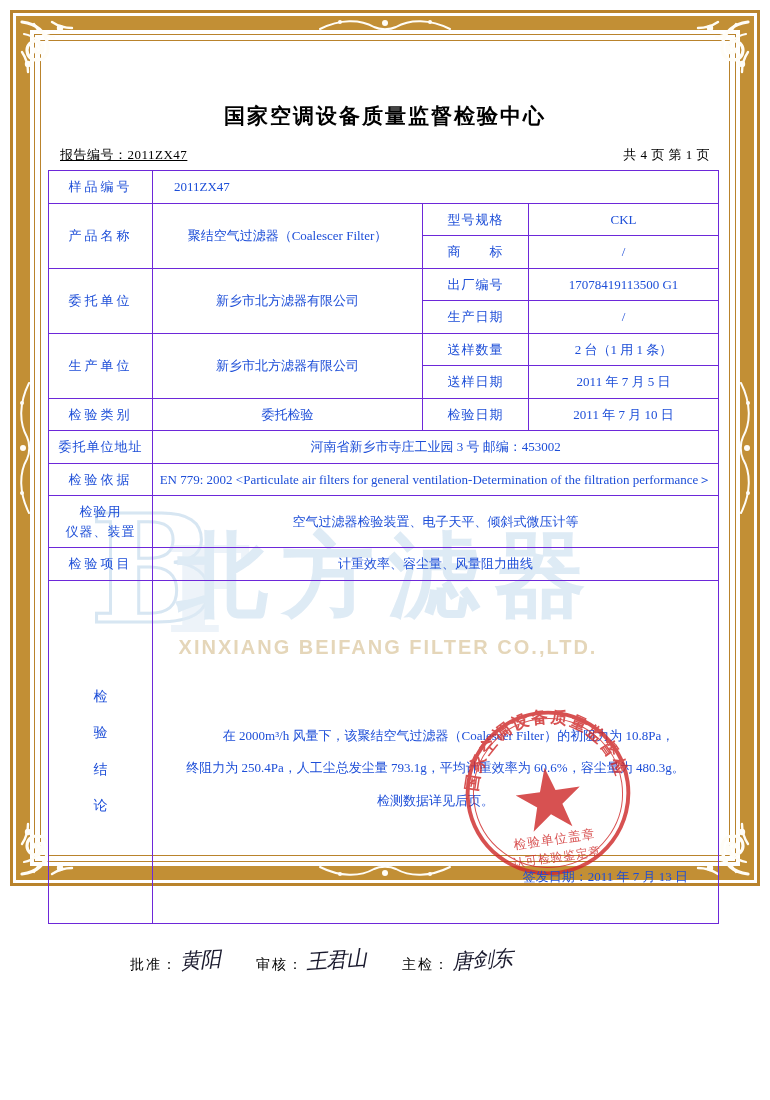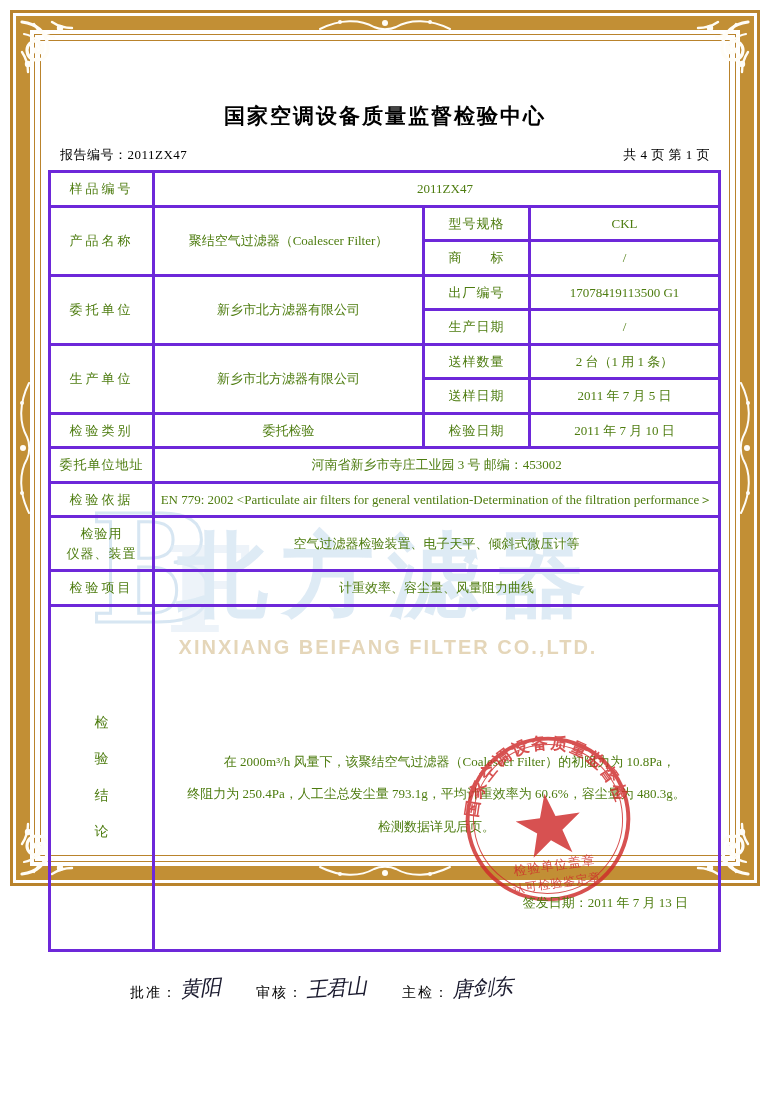--- a/index.html
+++ b/index.html
@@ -109,21 +109,21 @@
 
   .meta-row {
     display: flex;
     justify-content: space-between;
     align-items: flex-end;
     margin-top: 16px;
     padding: 0 12px 2px 12px;
     font-size: 13px;
     color: #000;
   }
-  .meta-left { letter-spacing: 0.5px; }
+  .meta-left { letter-spacing: 0.5px; text-decoration: underline; }
   .meta-right { letter-spacing: 0.5px; }
 
   
   .watermark {
     position: absolute;
     left: 10px;
     top: 420px;
     width: 660px;
     height: 220px;
     pointer-events: none;
@@ -135,23 +135,23 @@
   table.report {
     position: relative;
     z-index: 2;
     width: 670px;
     border-collapse: collapse;
     margin-top: 4px;
     table-layout: fixed;
     background: transparent;
   }
   table.report td {
-    border: 3px solid #6d28d9;
+    border: 1px solid #6d28d9;
     font-size: 13px;
-    color: #4d7c0f;
+    color: #1d4ed8;
     padding: 6px 4px;
     text-align: center;
     vertical-align: middle;
     line-height: 1.5;
     background: transparent;
   }
   td.label {
     letter-spacing: 3px;
     white-space: nowrap;
   }
@@ -351,21 +351,21 @@
     <table class="report">
       <colgroup>
         <col style="width:104px">
         <col style="width:270px">
         <col style="width:106px">
         <col style="width:190px">
       </colgroup>
       <tbody>
         <tr>
           <td class="label">样品编号</td>
-          <td colspan="3" style="text-align:center; padding-left:21px;">2011ZX47</td>
+          <td colspan="3" style="text-align:left; padding-left:21px;">2011ZX47</td>
         </tr>
         <tr>
           <td class="label" rowspan="2">产品名称</td>
           <td rowspan="2">聚结空气过滤器（Coalescer Filter）</td>
           <td class="label-tight">型号规格</td>
           <td>CKL</td>
         </tr>
         <tr>
           <td class="label-tight">商　　标</td>
           <td>/</td>

